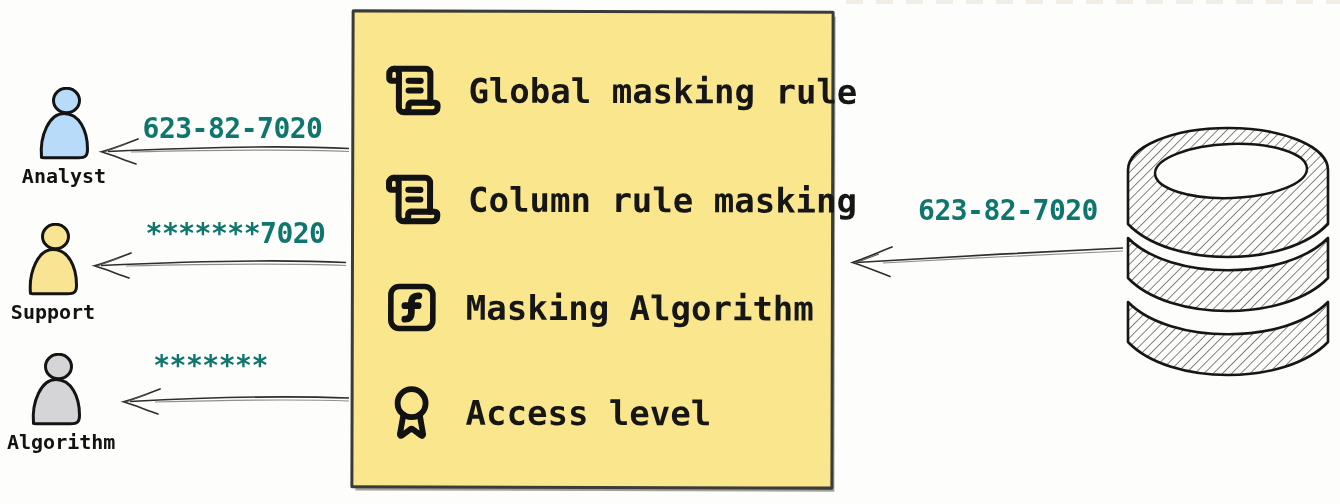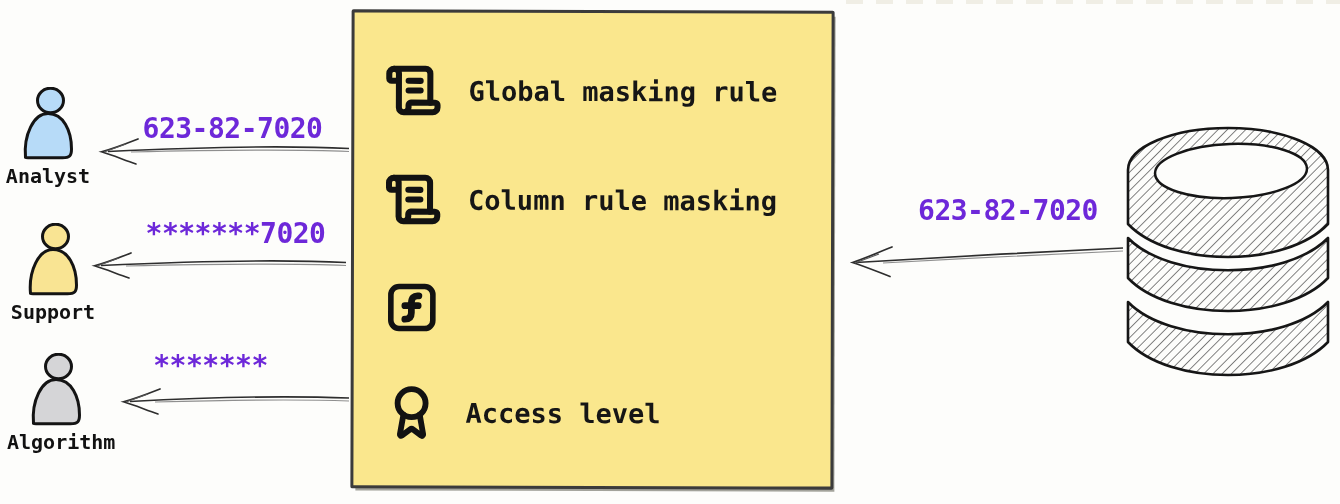--- a/index.html
+++ b/index.html
@@ -6,45 +6,45 @@
   .stage{
     position:relative;width:1340px;height:504px;background:#fdfdfb;overflow:hidden;
     font-family:"DejaVu Sans Mono","Liberation Mono",monospace;color:#1c1c1c;
   }
   svg{display:block;}
   
   .persona{position:absolute;text-align:center;}
   .persona svg{margin:0 auto;}
   .persona-label{margin-top:3px;font-size:20px;font-weight:700;color:#121212;white-space:nowrap;}
   
-  .flow-label{position:absolute;font-size:28px;font-weight:600;color:#6d28d9;text-align:center;white-space:nowrap;letter-spacing:-0.5px;}
+  .flow-label{position:absolute;font-size:28px;font-weight:600;color:#0f766e;text-align:center;white-space:nowrap;letter-spacing:-0.5px;}
   
   .arrow{position:absolute;}
   
   .mask-box{
     position:absolute;left:351px;top:10px;width:483px;height:479px;box-sizing:border-box;
     border:3px solid #3b3b3b;border-radius:2px;transform:rotate(0.15deg);
     box-shadow:3px 4px 0 -2px #a3a39b;
   }
   .mask-row{position:absolute;left:30px;height:60px;display:flex;align-items:center;gap:26px;}
-  .mask-row .mask-label{font-size:27px;font-weight:600;color:#161616;white-space:nowrap;}
+  .mask-row .mask-label{font-size:34px;font-weight:600;color:#161616;white-space:nowrap;}
   .row-0{top:48px;}  .row-1{top:157px;}  .row-2{top:265px;}  .row-3{top:370px;}
   .top-dashes{position:absolute;left:846px;top:0;}
   .db{position:absolute;left:1122px;top:124px;}
 </style>
 </head>
 <body>
 
 <div class="stage">
 
   <svg class="top-dashes" width="494" height="6" viewBox="0 0 494 6">
     <line x1="0" y1="2" x2="494" y2="2" stroke="#f0eee5" stroke-width="4" stroke-dasharray="17 13"></line>
   </svg>
 
-  <div class="persona" style="left:0px;top:87px;width:96px;">
+  <div class="persona" style="left:16px;top:87px;width:96px;">
     <svg width="56" height="74" viewBox="0 0 56 74">
       <ellipse cx="30.5" cy="13.5" rx="13" ry="12.3" stroke="#141414" stroke-width="3" fill="#b7dbf8"></ellipse>
       <path d="M5.5,70.5 C3.5,48 13.5,26.5 28,26.5 C43.5,26.5 51.5,44 51.5,62 C51.5,69 49.5,70.8 42.5,70.8 L8,70.8 C6.2,70.8 5.7,70.7 5.5,70.5 Z" stroke="#141414" stroke-width="3" stroke-linejoin="round" fill="#b7dbf8"></path>
     </svg>
     <div class="persona-label">Analyst</div>
   </div>
 
   <div class="persona" style="left:4px;top:223px;width:98px;text-align:center;">
     <svg width="56" height="74" viewBox="0 0 56 74">
       <ellipse cx="30.5" cy="13.5" rx="13" ry="12.3" stroke="#141414" stroke-width="3" fill="#f9e493"></ellipse>
@@ -115,20 +115,21 @@
       </svg>
       <span class="mask-label">Column rule masking</span>
     </div>
 
     <div class="mask-row row-2">
       <svg width="56" height="56" viewBox="0 0 24 24" fill="none" stroke="#121212" stroke-width="2.4" stroke-linecap="round" stroke-linejoin="round">
         <rect width="18" height="18" x="3" y="3" rx="3.5"></rect>
         <path d="M9 17c2 0 2.8-1 2.8-2.8V10c0-2 1-3.3 3.2-3" stroke-width="2.9"></path>
         <path d="M9 11.2h5.7" stroke-width="2.9"></path>
       </svg>
+      <span class="mask-label">Masking Algorithm</span>
     </div>
 
     <div class="mask-row row-3">
       <svg width="56" height="58" viewBox="0 0 24 24" fill="none" stroke="#121212" stroke-width="2.5" stroke-linecap="round" stroke-linejoin="round">
         <path d="m15.477 12.89 1.515 8.526a.5.5 0 0 1-.81.47l-3.58-2.687a1 1 0 0 0-1.197 0l-3.586 2.686a.5.5 0 0 1-.81-.469l1.514-8.526"></path>
         <circle cx="12" cy="8" r="6"></circle>
       </svg>
       <span class="mask-label">Access level</span>
     </div>
   </div>

